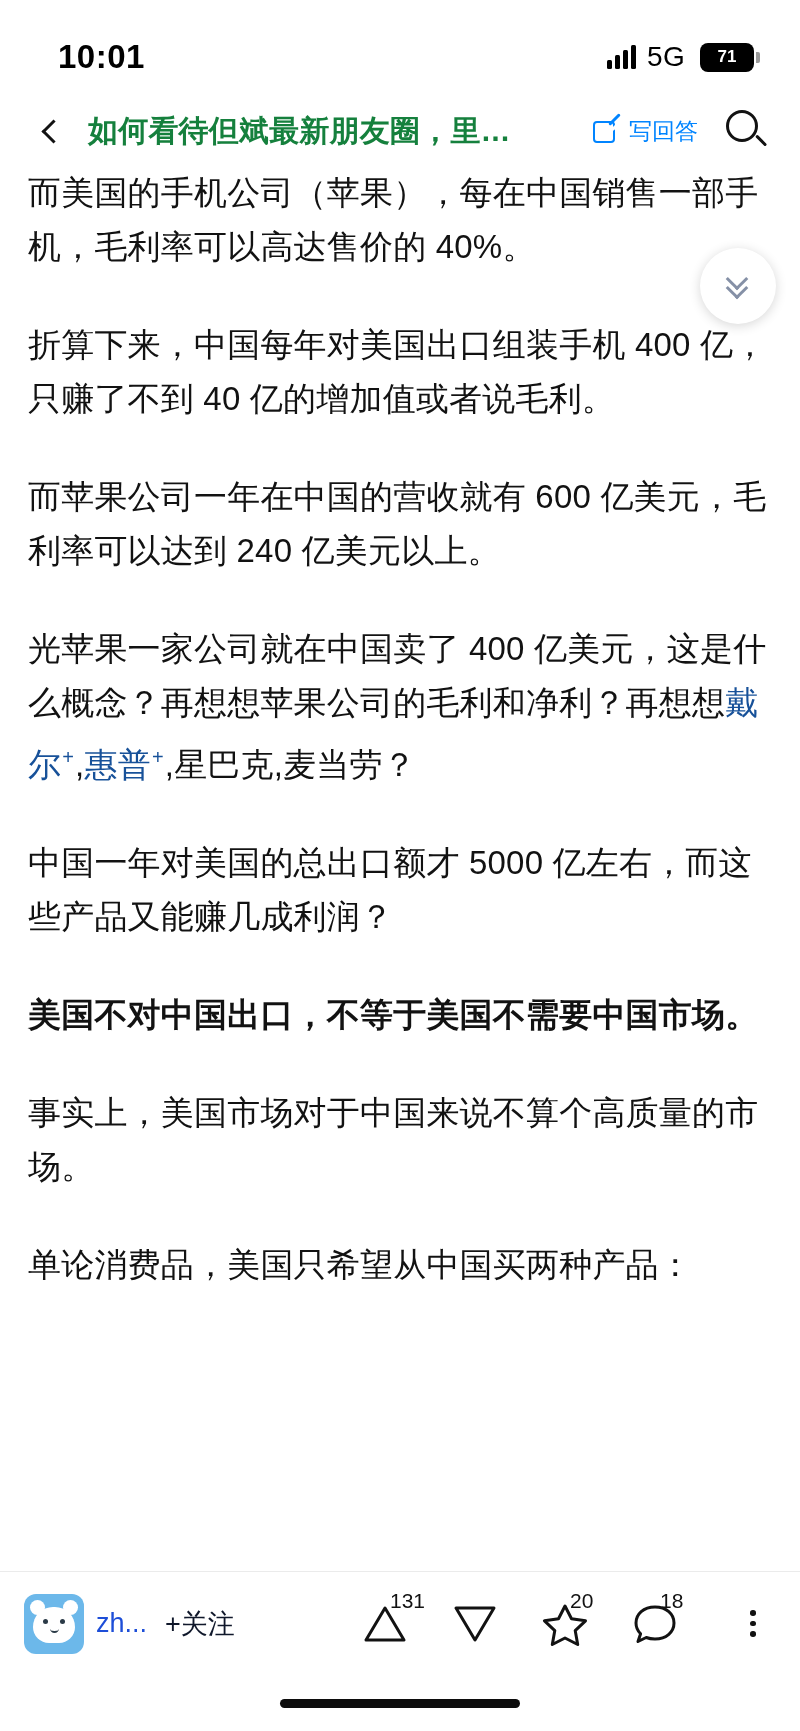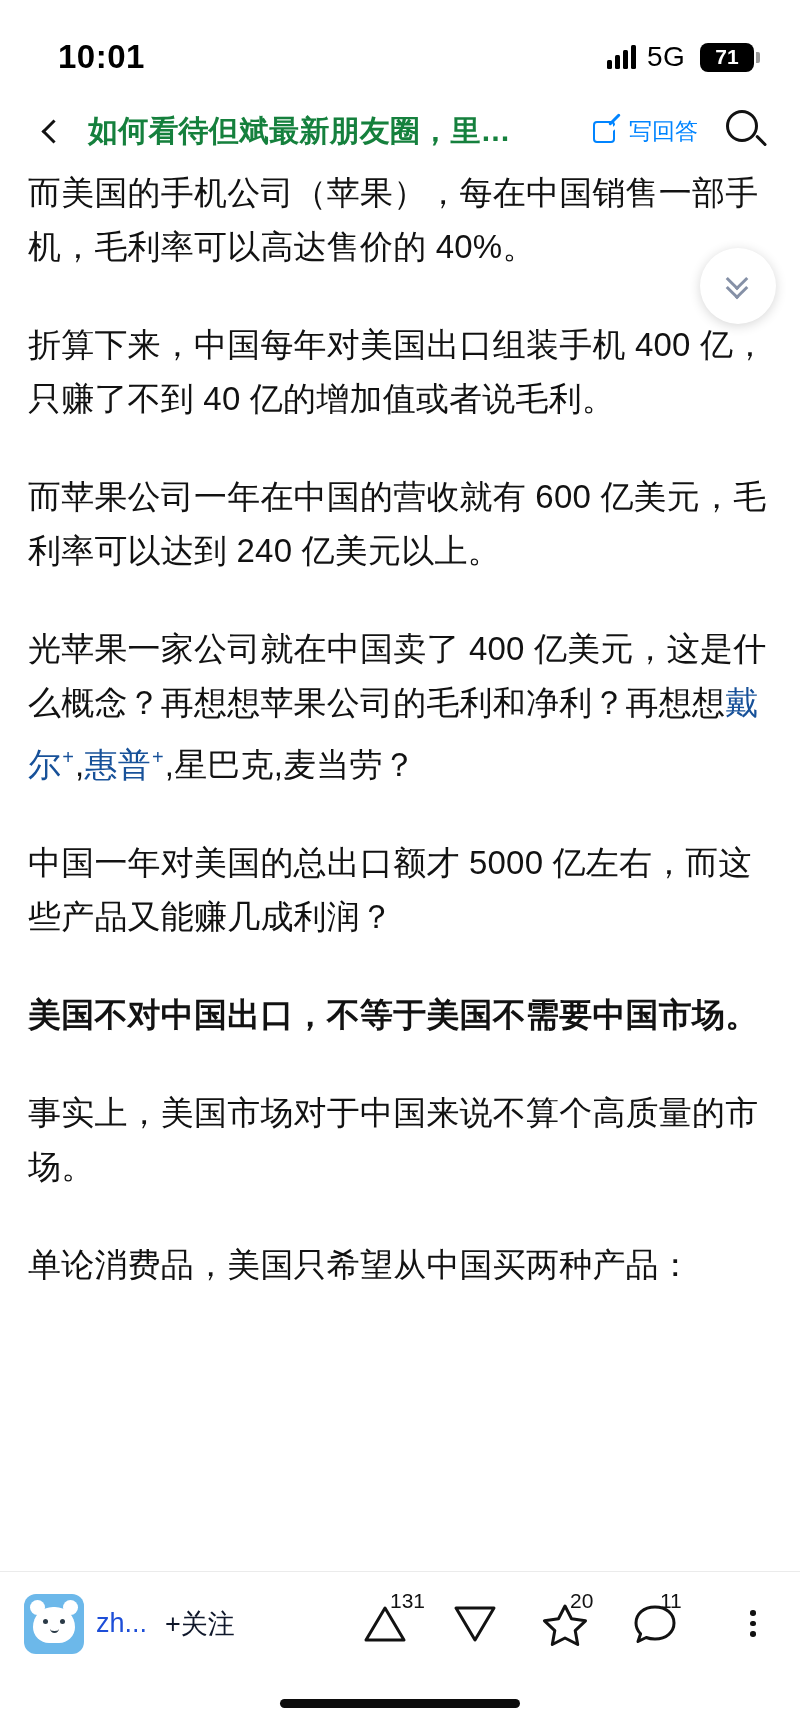--- a/index.html
+++ b/index.html
@@ -66,21 +66,21 @@
     width: 54px; height: 29px;
     background: #000;
     border-radius: 8px;
     display: flex;
     align-items: center;
     justify-content: center;
     margin-left: 4px;
   }
   .battery span {
     color: #fff;
-    font-size: 21px;
+    font-size: 17px;
     font-weight: bold;
   }
   .battery:after {
     content: "";
     position: absolute;
     right: -6px; top: 9px;
     width: 4px; height: 11px;
     background: #9a9a9a;
     border-radius: 0 2px 2px 0;
   }
@@ -464,21 +464,21 @@
         <svg class="icon-svg" width="46" height="44" viewBox="0 0 46 44">
           <path d="M23 4 L29.5 16.8 L43.5 18.8 L33.2 28.6 L35.7 42.5 L23 36 L10.3 42.5 L12.8 28.6 L2.5 18.8 L16.5 16.8 Z" fill="none" stroke="#121212" stroke-width="3" stroke-linejoin="round"></path>
         </svg>
         <span class="count">20</span>
       </div>
 
       <div class="action">
         <svg class="icon-svg" width="46" height="44" viewBox="0 0 46 44">
           <path d="M23 5 C34.5 5 42 12.3 42 21 C42 29.7 34.5 37 23 37 C19.8 37 16.8 36.5 14.2 35.5 L6 39.5 L8.6 31.8 C5.7 28.9 4 25.2 4 21 C4 12.3 11.5 5 23 5 Z" fill="none" stroke="#121212" stroke-width="3" stroke-linejoin="round"></path>
         </svg>
-        <span class="count">11</span>
+        <span class="count">18</span>
       </div>
 
       <div class="action">
         <div class="more-dots">
             <i></i>
             <i></i>
             <i></i>
           </div>
       </div>
 

